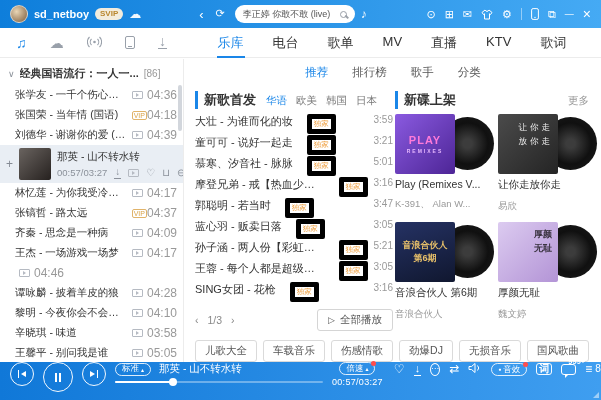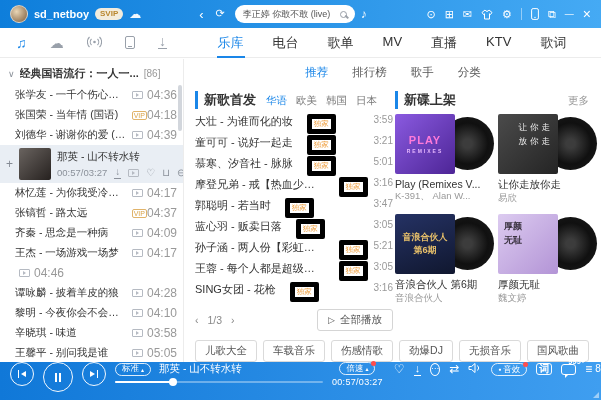--- a/index.html
+++ b/index.html
@@ -75,24 +75,24 @@
   .coverwrap{position:relative;width:100%;height:60px;margin-bottom:4px}
   .vinyl{position:absolute;left:46px;top:3px;width:53px;height:53px;border-radius:50%;background:radial-gradient(circle,#3c3c3c 12%,#101010 55%,#1c1c1c 100%)}
   .cover{position:absolute;left:0;top:0;width:60px;height:60px;border-radius:2px;z-index:1;overflow:hidden;display:flex}
   .c1{background:linear-gradient(135deg,#8a5ae0,#4d2596);align-items:center;justify-content:center}
   .c1 .ct{color:#ff7ad9;font-family:"DejaVu Sans Mono",monospace;font-weight:bold;font-size:11px;letter-spacing:1px;text-align:center;line-height:1.3}
   .c1 .ct small{display:block;font-size:5px;letter-spacing:2px;color:#e8b9ff}
   .c2{background:linear-gradient(135deg,#4b4b4b,#242424);flex-direction:column;align-items:flex-end;padding:7px 5px;gap:4px}
   .c2 .ct{color:#eee;font-size:8.5px;letter-spacing:3px;line-height:1.6;text-align:right}
   .c3{background:linear-gradient(160deg,#253264,#10172f);flex-direction:column;align-items:center;justify-content:center;gap:2px}
   .c3 .ct{color:#e8c06a;font-size:9px;font-weight:bold;text-align:center;line-height:1.5}
-  .c4{background:linear-gradient(135deg,#dccbf0,#b394d6);flex-direction:column;align-items:flex-start;padding:6px;gap:2px}
+  .c4{background:linear-gradient(135deg,#dccbf0,#b394d6);flex-direction:column;align-items:flex-end;padding:6px;gap:2px}
   .c4 .ct{color:#3a3340;font-size:9px;font-weight:bold;line-height:1.5}
   .albtitle{font-size:10.5px;color:#333;white-space:nowrap;overflow:hidden;text-overflow:ellipsis;max-width:100px}
-  .albartist{font-size:9.5px;color:#999;margin-top:0;white-space:nowrap;overflow:hidden;max-width:100px}
+  .albartist{font-size:9.5px;color:#999;margin-top:8px;white-space:nowrap;overflow:hidden;max-width:100px}
   .cats{display:flex;justify-content:space-between;padding:9px 12px 0 10px}
   .cat{border:1px solid #dadada;border-radius:3px;padding:3px 9px;font-size:10.5px;color:#555;background:#fff;white-space:nowrap}
 
   
   .playerbar{position:absolute;left:0;bottom:0;width:100%;height:38px;background:linear-gradient(90deg,#1078d8,#3f9ef0);display:flex;align-items:flex-start;color:#fff;padding:0 10px;gap:9px}
   .pbtn{width:24px;height:24px;border:1.3px solid rgba(255,255,255,.95);border-radius:50%;display:flex;align-items:center;justify-content:center;flex:none;gap:2px}
   .pbtn.big{width:30px;height:30px}
   .tri-r{border-left:5px solid #fff;border-top:3.5px solid transparent;border-bottom:3.5px solid transparent}
   .tri-l{border-right:5px solid #fff;border-top:3.5px solid transparent;border-bottom:3.5px solid transparent}
   .vbar{width:1.6px;height:8px;background:#fff}

